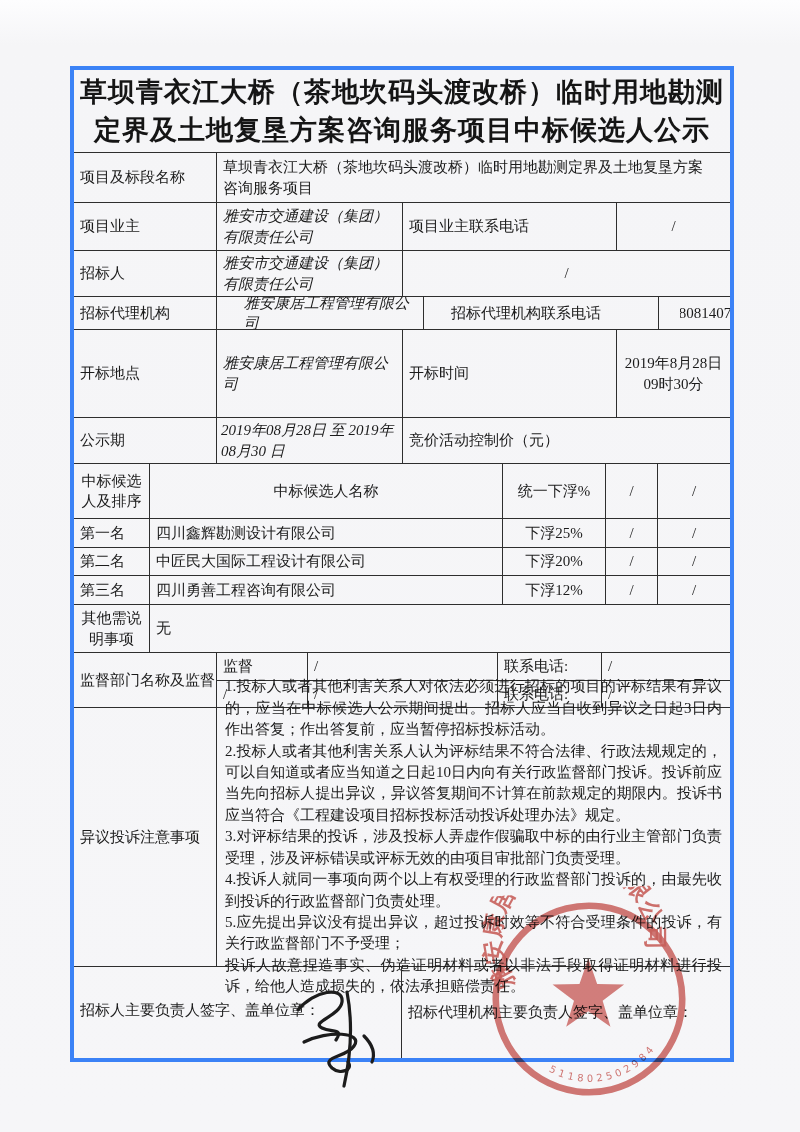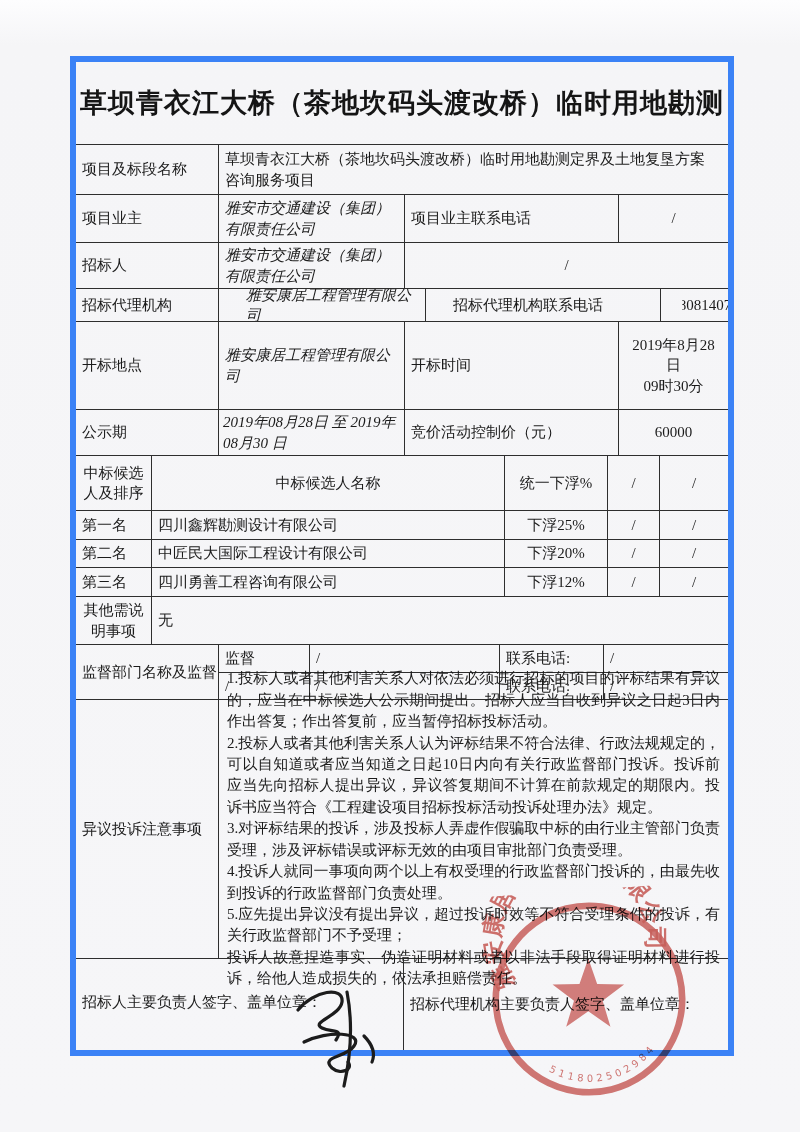--- a/index.html
+++ b/index.html
@@ -4,22 +4,22 @@
 <style>
   html,body{margin:0;padding:0;}
   body{
     width:800px;height:1132px;position:relative;overflow:hidden;
     background:linear-gradient(180deg,#fdfdfe 0px,#f5f5f7 45px,#f6f6f8 100%);
     font-family:"Liberation Serif","DejaVu Serif",serif;
     color:#1b1b1b;
   }
   *{box-sizing:border-box;}
   .doc-table{
-    position:absolute;left:70px;top:56px;width:664px;
-    border:6px solid #3b82f6;background:transparent;
+    position:absolute;left:70px;top:66px;width:664px;
+    border:4px solid #3b82f6;background:transparent;
   }
   .row{display:flex;border-bottom:1px solid #2e2e2e;align-items:stretch;}
   .row:last-child{border-bottom:none;}
   .cell{
     border-right:1px solid #2e2e2e;display:flex;align-items:center;
     padding:2px 6px;font-size:15px;line-height:1.35;overflow:hidden;
   }
   .cell:last-child{border-right:none;}
   .center{justify-content:center;text-align:center;}
   .colflex{flex-direction:column;justify-content:center;}
@@ -81,20 +81,21 @@
   }
 </style>
 </head>
 <body>
 
 <div class="doc-table">
 
   <div class="row r-title">
     <div class="title">
       <div>草坝青衣江大桥（茶地坎码头渡改桥）临时用地勘测</div>
+      <div>定界及土地复垦方案咨询服务项目中标候选人公示</div>
     </div>
   </div>
 
   <div class="row r1">
     <div class="cell c-label">项目及标段名称</div>
     <div class="cell c-val2">草坝青衣江大桥（茶地坎码头渡改桥）临时用地勘测定界及土地复垦方案咨询服务项目</div>
   </div>
 
   <div class="row r2">
     <div class="cell c-label">项目业主</div>
@@ -123,21 +124,20 @@
     <div class="cell c-val2 colflex center">
       <div>2019年8月28日</div>
       <div>09时30分</div>
     </div>
   </div>
 
   <div class="row r6">
     <div class="cell c-label">公示期</div>
     <div class="cell c-val" style="padding:2px 4px;">2019年08月28日 至 2019年08月30 日</div>
     <div class="cell c-label2">竞价活动控制价（元）</div>
-    <div class="cell c-val2 center">60000</div>
   </div>
 
   <div class="row r7">
     <div class="cell k-rank colflex center">
       <div>中标候选</div>
       <div>人及排序</div>
     </div>
     <div class="cell k-name center">中标候选人名称</div>
     <div class="cell k-disc center">统一下浮%</div>
     <div class="cell k-s1 center">/</div>

